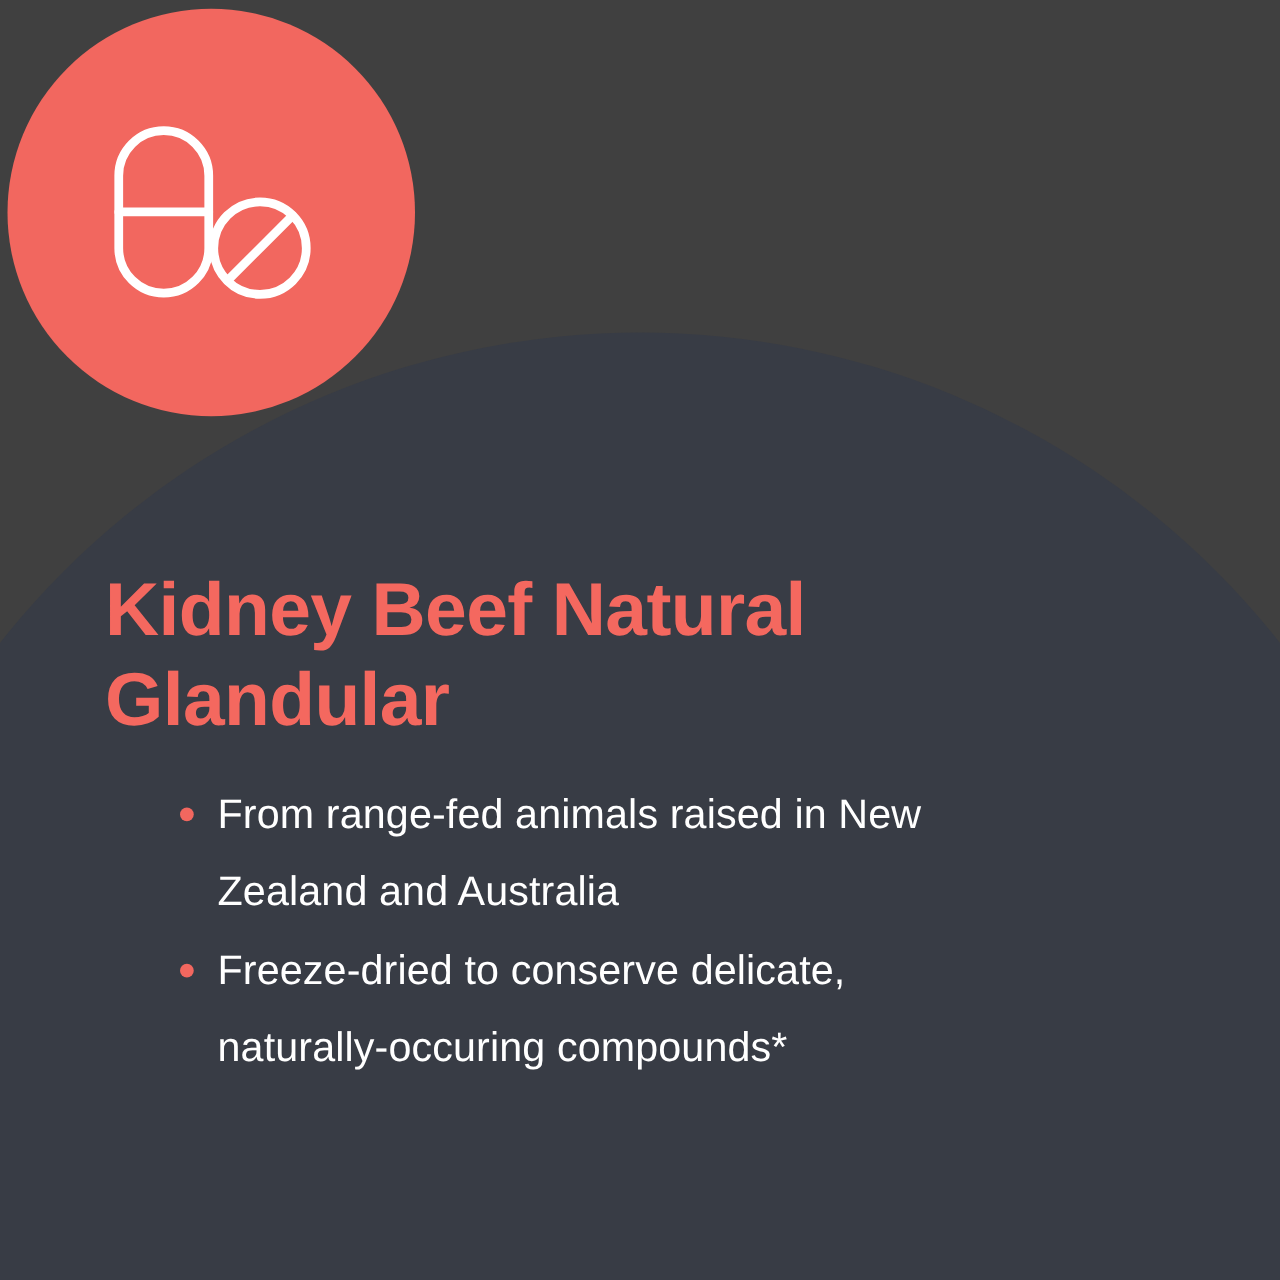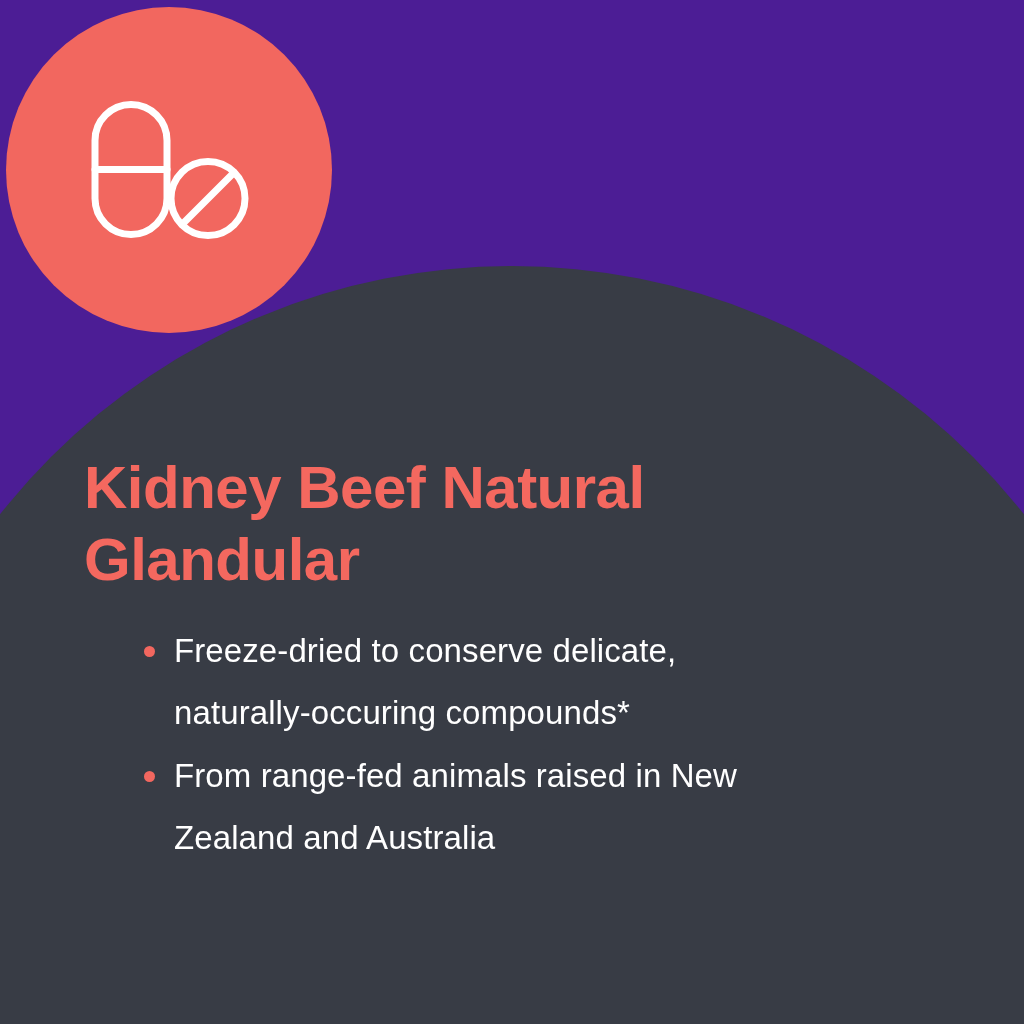--- a/index.html
+++ b/index.html
@@ -10,21 +10,21 @@
   }
   body {
     font-family: "Liberation Sans", sans-serif;
   }
 
   .canvas {
     position: relative;
     width: 1024px;
     height: 1024px;
     overflow: hidden;
-    background: #4c1d95;
+    background: #404040;
   }
 
   
   .dome {
     position: absolute;
     left: -140px;
     top: 266px;
     width: 1304px;
     height: 1304px;
     border-radius: 50%;
@@ -131,22 +131,22 @@
     </span>
   </div>
 
   <div class="content">
 
     <h1 class="headline">Kidney Beef Natural Glandular</h1>
 
     <ul class="bullets">
       <li class="bullet">
         <span class="bullet-dot"></span>
-        <span>Freeze-dried to conserve delicate, naturally-occuring compounds*</span>
+        <span>From range-fed animals raised in New Zealand and Australia</span>
       </li>
       <li class="bullet">
         <span class="bullet-dot"></span>
-        <span>From range-fed animals raised in New Zealand and Australia</span>
+        <span>Freeze-dried to conserve delicate, naturally-occuring compounds*</span>
       </li>
     </ul>
 
   </div>
 </div>
 
 </body></html>

